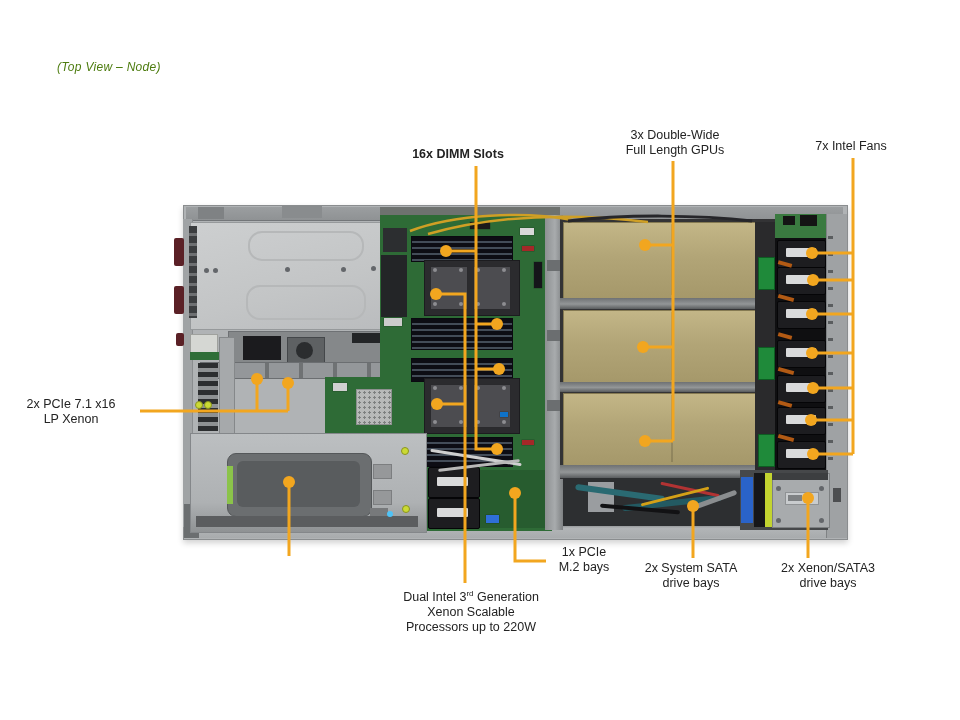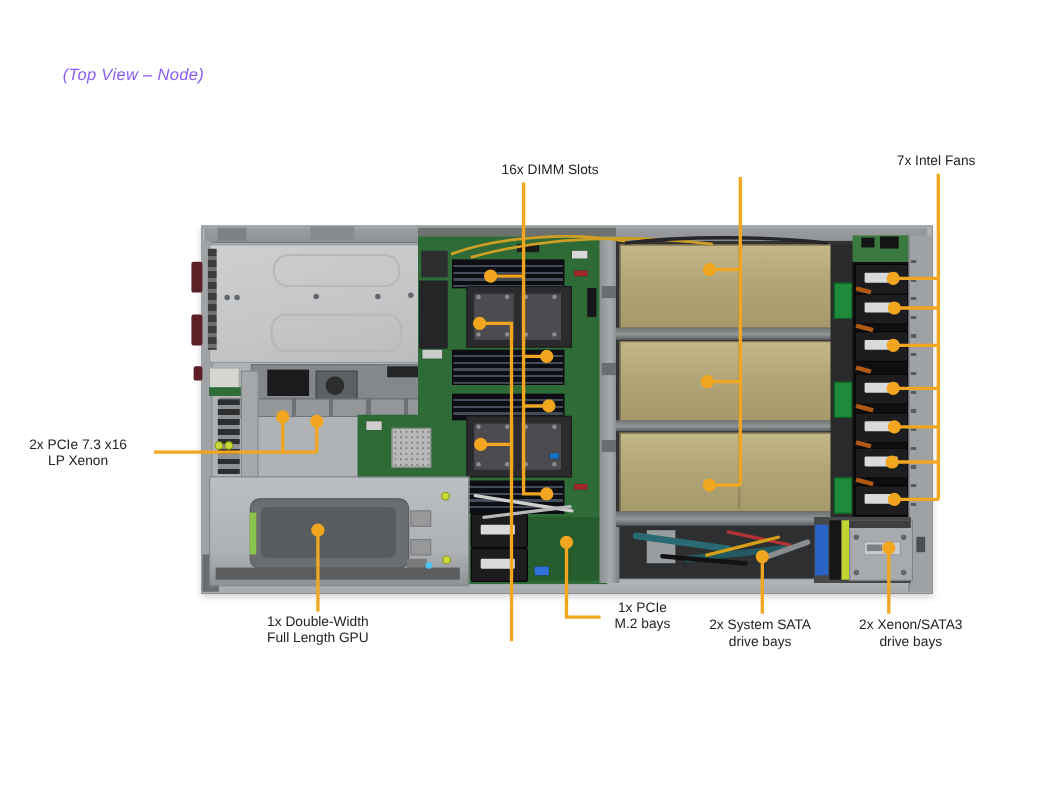--- a/index.html
+++ b/index.html
@@ -1,20 +1,20 @@
 <!DOCTYPE html>
 <html><head>
 <meta charset="utf-8">
 <style>
   html,body{margin:0;padding:0;background:#ffffff;}
   body{width:960px;height:720px;overflow:hidden;position:relative;
        font-family:"Liberation Sans", sans-serif;}
   .abs{position:absolute;}
   .scene{position:absolute;left:0;top:0;width:960px;height:720px;}
-  .title{position:absolute;font-style:italic;font-size:15px;color:#8b5cf6;letter-spacing:.3px;}
+  .title{position:absolute;font-style:italic;font-size:12px;color:#4d7c0f;letter-spacing:.3px;}
   .lbl{position:absolute;transform:translateX(-50%);text-align:center;
        font-size:12.5px;line-height:15px;color:#232323;white-space:nowrap;}
   .lbl sup{font-size:8px;}
   .chassis-base{background:#b0b3b5;border:1px solid #8a8d8f;box-shadow:0 3px 6px rgba(0,0,0,.18);}
   .rail-top{background:linear-gradient(180deg,#9b9ea0,#8f9294);border-bottom:1px solid #737679;}
   .rail-bottom{background:linear-gradient(180deg,#7f8284,#b2b5b7 30%,#a8abad);}
   .psu{background:linear-gradient(165deg,#cdcfd0,#c3c5c6 60%,#babcbe);border:1px solid #96999b;}
   .stadium{border:2px solid #b6b8b9;border-radius:14px;background:transparent;}
   .screw{width:5px;height:5px;border-radius:50%;background:#63666a;}
   .dimm{background:#12121a;background-image:repeating-linear-gradient(180deg,#0d0d14 0 4px,#434c58 4px 6px);border:1px solid #0a0a10;}
@@ -267,33 +267,38 @@
       <circle cx="813" cy="454" r="6"></circle>
       <circle cx="257" cy="379" r="6"></circle>
       <circle cx="288" cy="383" r="6"></circle>
       <circle cx="289" cy="482" r="6"></circle>
       <circle cx="515" cy="493" r="6"></circle>
       <circle cx="693" cy="506" r="6"></circle>
       <circle cx="808" cy="498" r="6"></circle>
     </g>
   </svg>
 
-  <div class="lbl" style="left:500px;top:147px;">
+  <div class="lbl" style="left:458px;top:147px;font-weight:bold;">
     <div>16x DIMM Slots</div>
+  </div>
+  <div class="lbl" style="left:675px;top:128px;">
+    <div>3x Double-Wide</div>
+    <div>Full Length GPUs</div>
   </div>
   <div class="lbl" style="left:851px;top:139px;">
     <div>7x Intel Fans</div>
   </div>
   <div class="lbl" style="left:71px;top:397px;">
-    <div>2x PCIe 7.3 x16</div>
+    <div>2x PCIe 7.1 x16</div>
     <div>LP Xenon</div>
   </div>
-  <div class="lbl" style="left:289px;top:558px;">
-    <div>1x Double-Width</div>
-    <div>Full Length GPU</div>
+  <div class="lbl" style="left:471px;top:586px;">
+    <div><span>Dual Intel 3</span><sup>rd</sup><span> Generation</span></div>
+    <div>Xenon Scalable</div>
+    <div>Processors up to 220W</div>
   </div>
   <div class="lbl" style="left:584px;top:545px;">
     <div>1x PCIe</div>
     <div>M.2 bays</div>
   </div>
   <div class="lbl" style="left:691px;top:561px;">
     <div>2x System SATA</div>
     <div>drive bays</div>
   </div>
   <div class="lbl" style="left:828px;top:561px;">

